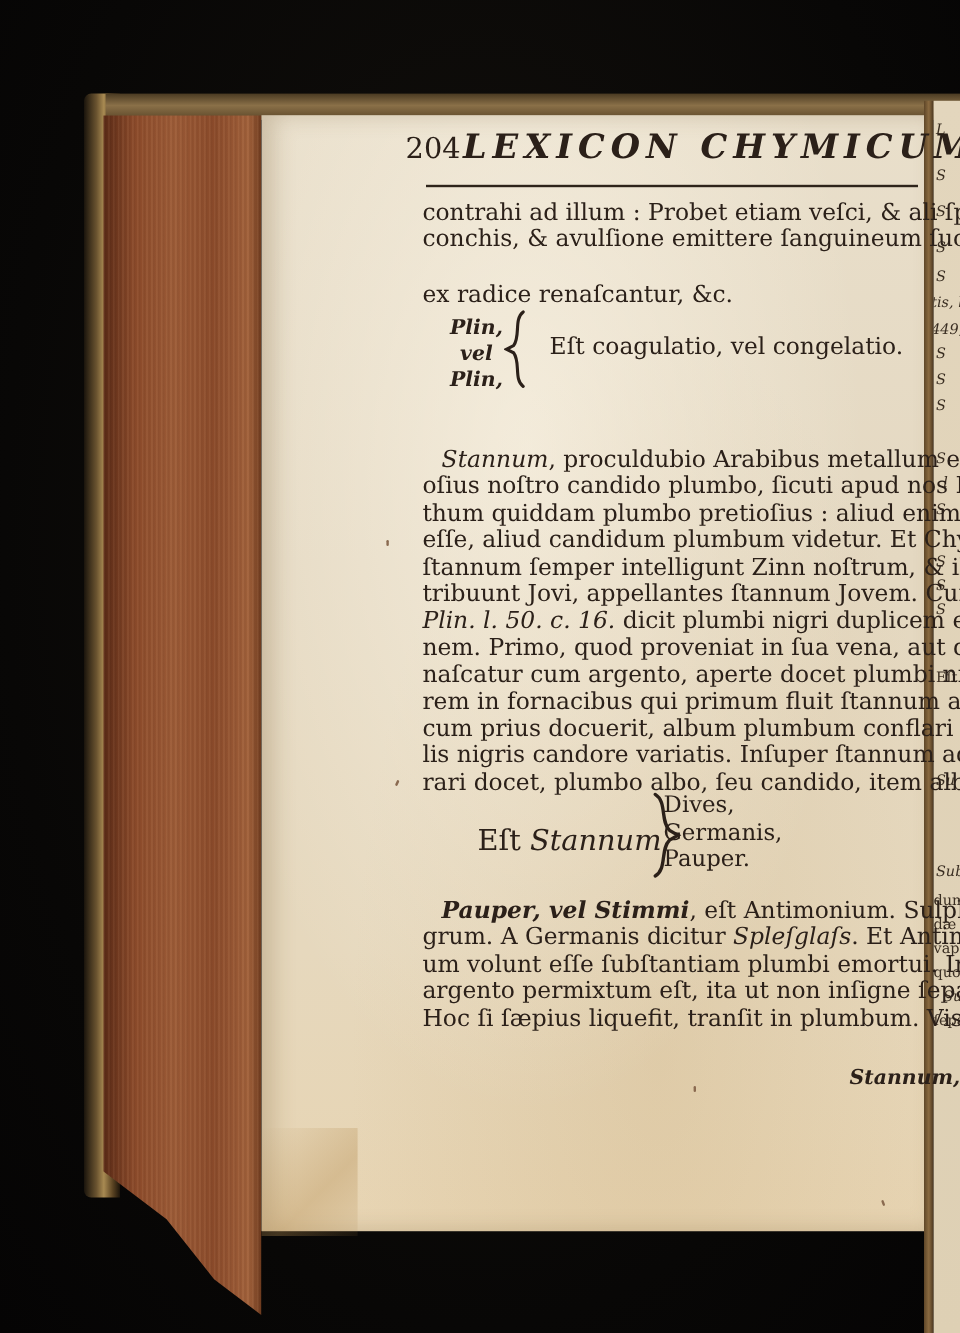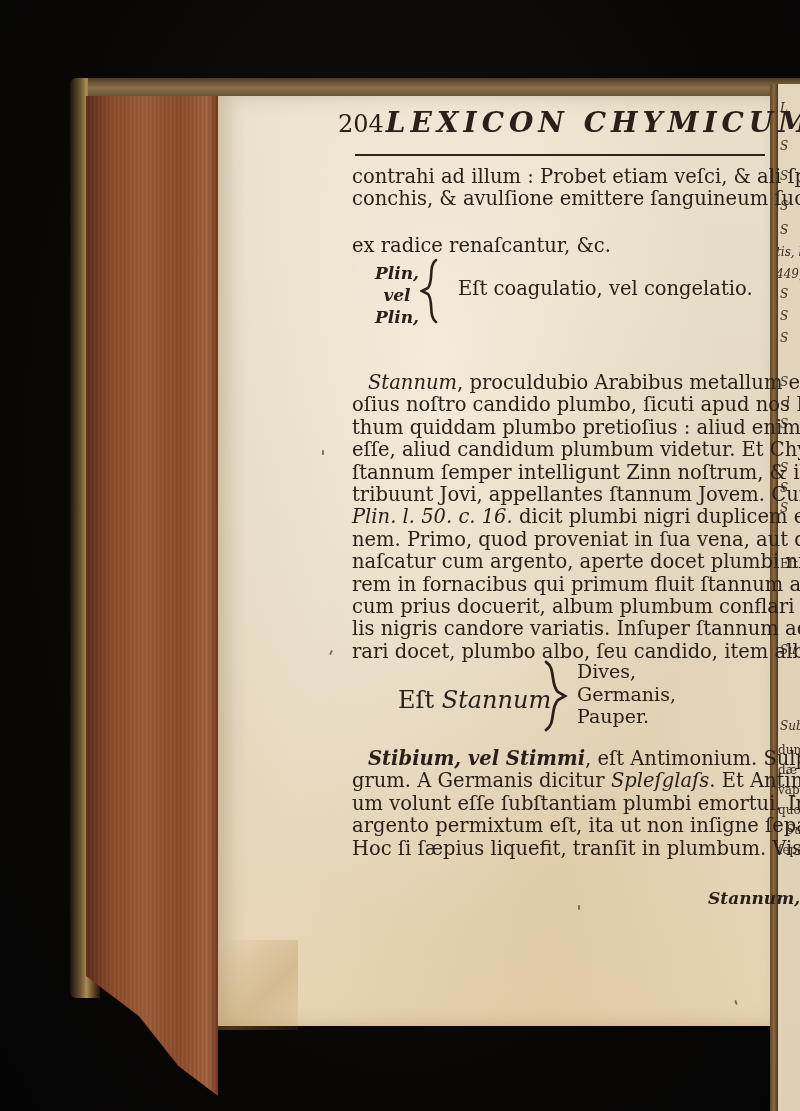--- a/index.html
+++ b/index.html
@@ -171,21 +171,21 @@
       font-size: 24px;
       white-space: nowrap;
     }
     .brace2 {
       position: absolute;
       left: 540px; top: 660px;
       width: 28px; height: 72px;
     }
     .stannum-kinds {
       position: absolute;
-      left: 577px; top: 660px;
+      left: 553px; top: 660px;
       font-size: 19px;
       line-height: 22.5px;
     }
     .catchword {
       position: absolute;
       left: 708px; top: 888px;
       font-style: italic;
       font-weight: bold;
       font-size: 17px;
       white-space: nowrap;
@@ -285,20 +285,20 @@
 <svg class="brace2" viewBox="0 0 28 72">
   <path d="M6 2 C16 8, 10 24, 18 32 L25 36 L18 40 C10 48, 16 64, 6 70" fill="none" stroke="#2b2019" stroke-width="2.8" stroke-linecap="round"></path>
 </svg>
 <div class="text stannum-kinds">
   <div>Dives,</div>
   <div>Germanis,</div>
   <div>Pauper.</div>
 </div>
 
 <div class="para" style="top:748px;">
-  <span class="line" style="padding-left:16px; box-sizing:border-box; width:414px;"><span class="it" style="font-weight:bold;">Stibium, vel Stimmi</span><span>, eſt Antimonium. Sulphur ni-</span></span>
+  <span class="line" style="padding-left:16px; box-sizing:border-box; width:414px;"><span class="it" style="font-weight:bold;">Pauper, vel Stimmi</span><span>, eſt Antimonium. Sulphur ni-</span></span>
   <span class="line"><span>grum. A Germanis dicitur </span><span class="it">Spleſglaſs</span><span>. Et Antimoni-</span></span>
   <span class="line">um volunt eſſe ſubſtantiam plumbi emortui. Interdum</span>
   <span class="line">argento permixtum eſt, ita ut non inſigne ſeparetur.</span>
   <span class="line">Hoc ſi ſæpius liquefit, tranſit in plumbum. Vis ejus</span>
 </div>
 
 <div class="text catchword">Stannum,</div>
 
 </body></html>

